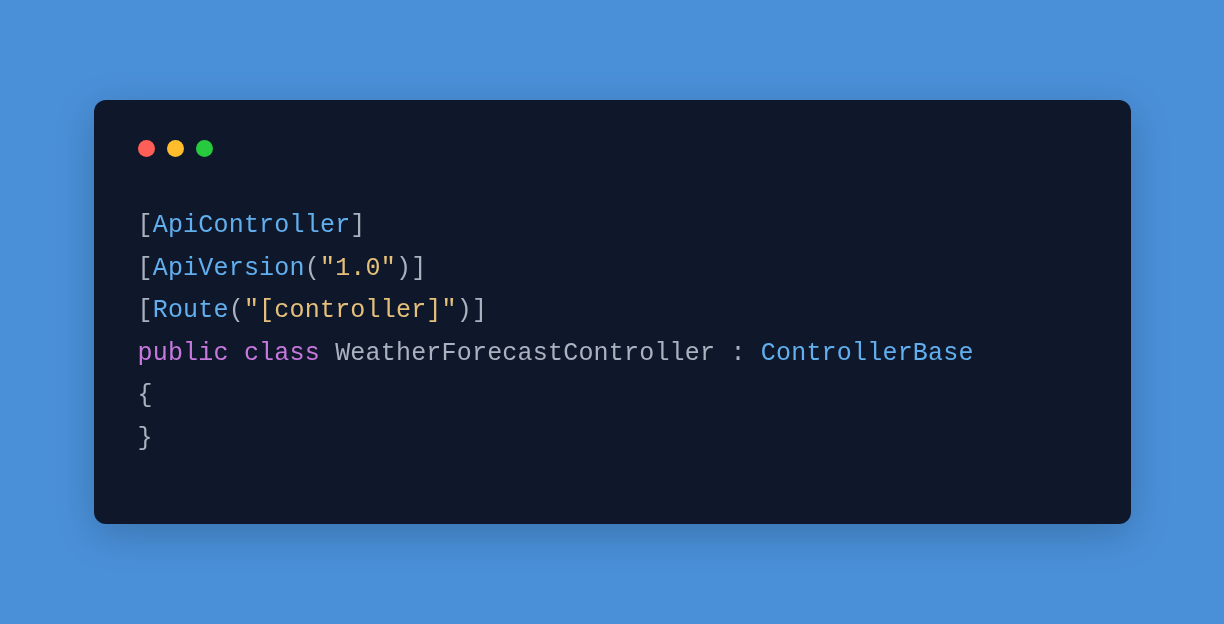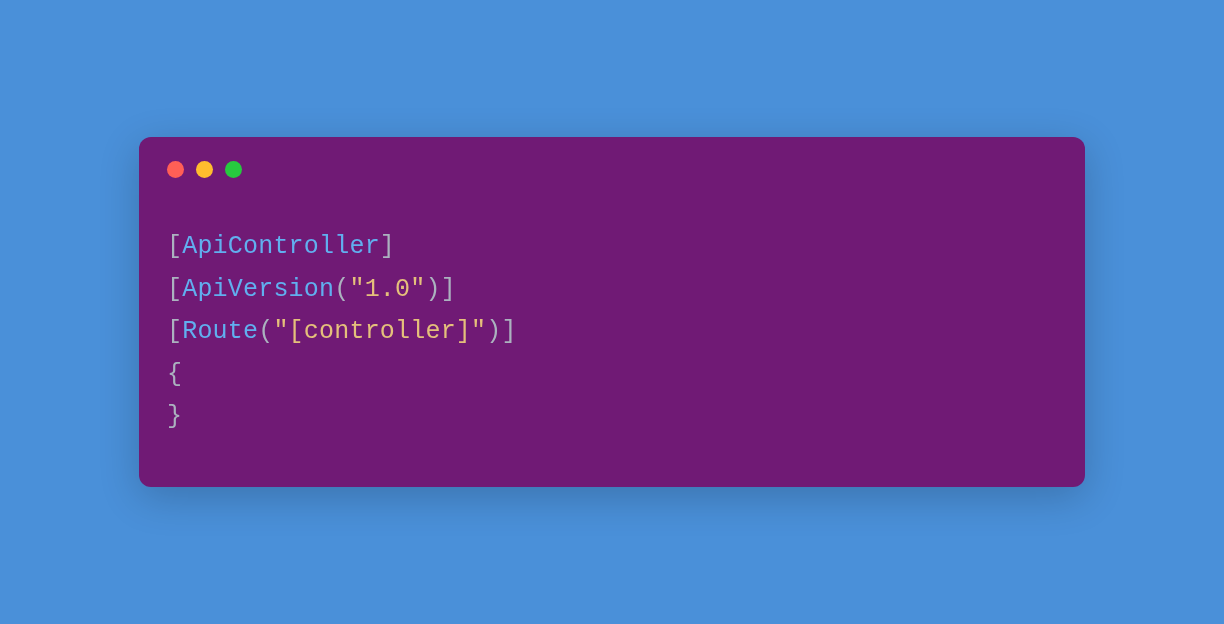--- a/index.html
+++ b/index.html
@@ -10,24 +10,24 @@
     body {
       width: 1224px;
       height: 624px;
       background: #4a90d9;
       display: flex;
       align-items: center;
       justify-content: center;
       font-family: 'SF Mono', 'Monaco', 'Consolas', 'Courier New', monospace;
     }
     .code-window {
-      width: 946px;
-      background: #701a75;
+      width: 1037px;
+      background: #0f172a;
       border-radius: 12px;
-      padding: 0;
+      padding: 16px;
       box-shadow: 0 10px 40px rgba(0,0,0,0.2);
       overflow: hidden;
     }
     .window-controls {
       display: flex;
       gap: 12px;
       padding: 24px 28px 0 28px;
     }
     .window-dot {
       width: 17px;
@@ -60,16 +60,17 @@
 <div class="code-window">
   <div class="window-controls">
     <div class="window-dot dot-red"></div>
     <div class="window-dot dot-yellow"></div>
     <div class="window-dot dot-green"></div>
   </div>
   <div class="code-content">
     <div class="code-line"><span class="tok-punct">[</span><span class="tok-type">ApiController</span><span class="tok-punct">]</span></div>
     <div class="code-line"><span class="tok-punct">[</span><span class="tok-type">ApiVersion</span><span class="tok-punct">(</span><span class="tok-string">"1.0"</span><span class="tok-punct">)</span><span class="tok-punct">]</span></div>
     <div class="code-line"><span class="tok-punct">[</span><span class="tok-type">Route</span><span class="tok-punct">(</span><span class="tok-string">"[controller]"</span><span class="tok-punct">)</span><span class="tok-punct">]</span></div>
+    <div class="code-line"><span class="tok-keyword">public</span><span> </span><span class="tok-keyword">class</span><span> </span><span class="tok-classname">WeatherForecastController</span><span> </span><span class="tok-punct">:</span><span> </span><span class="tok-type">ControllerBase</span></div>
     <div class="code-line"><span class="tok-punct">{</span></div>
     <div class="code-line"><span class="tok-punct">}</span></div>
   </div>
 </div>
 
 </body></html>

